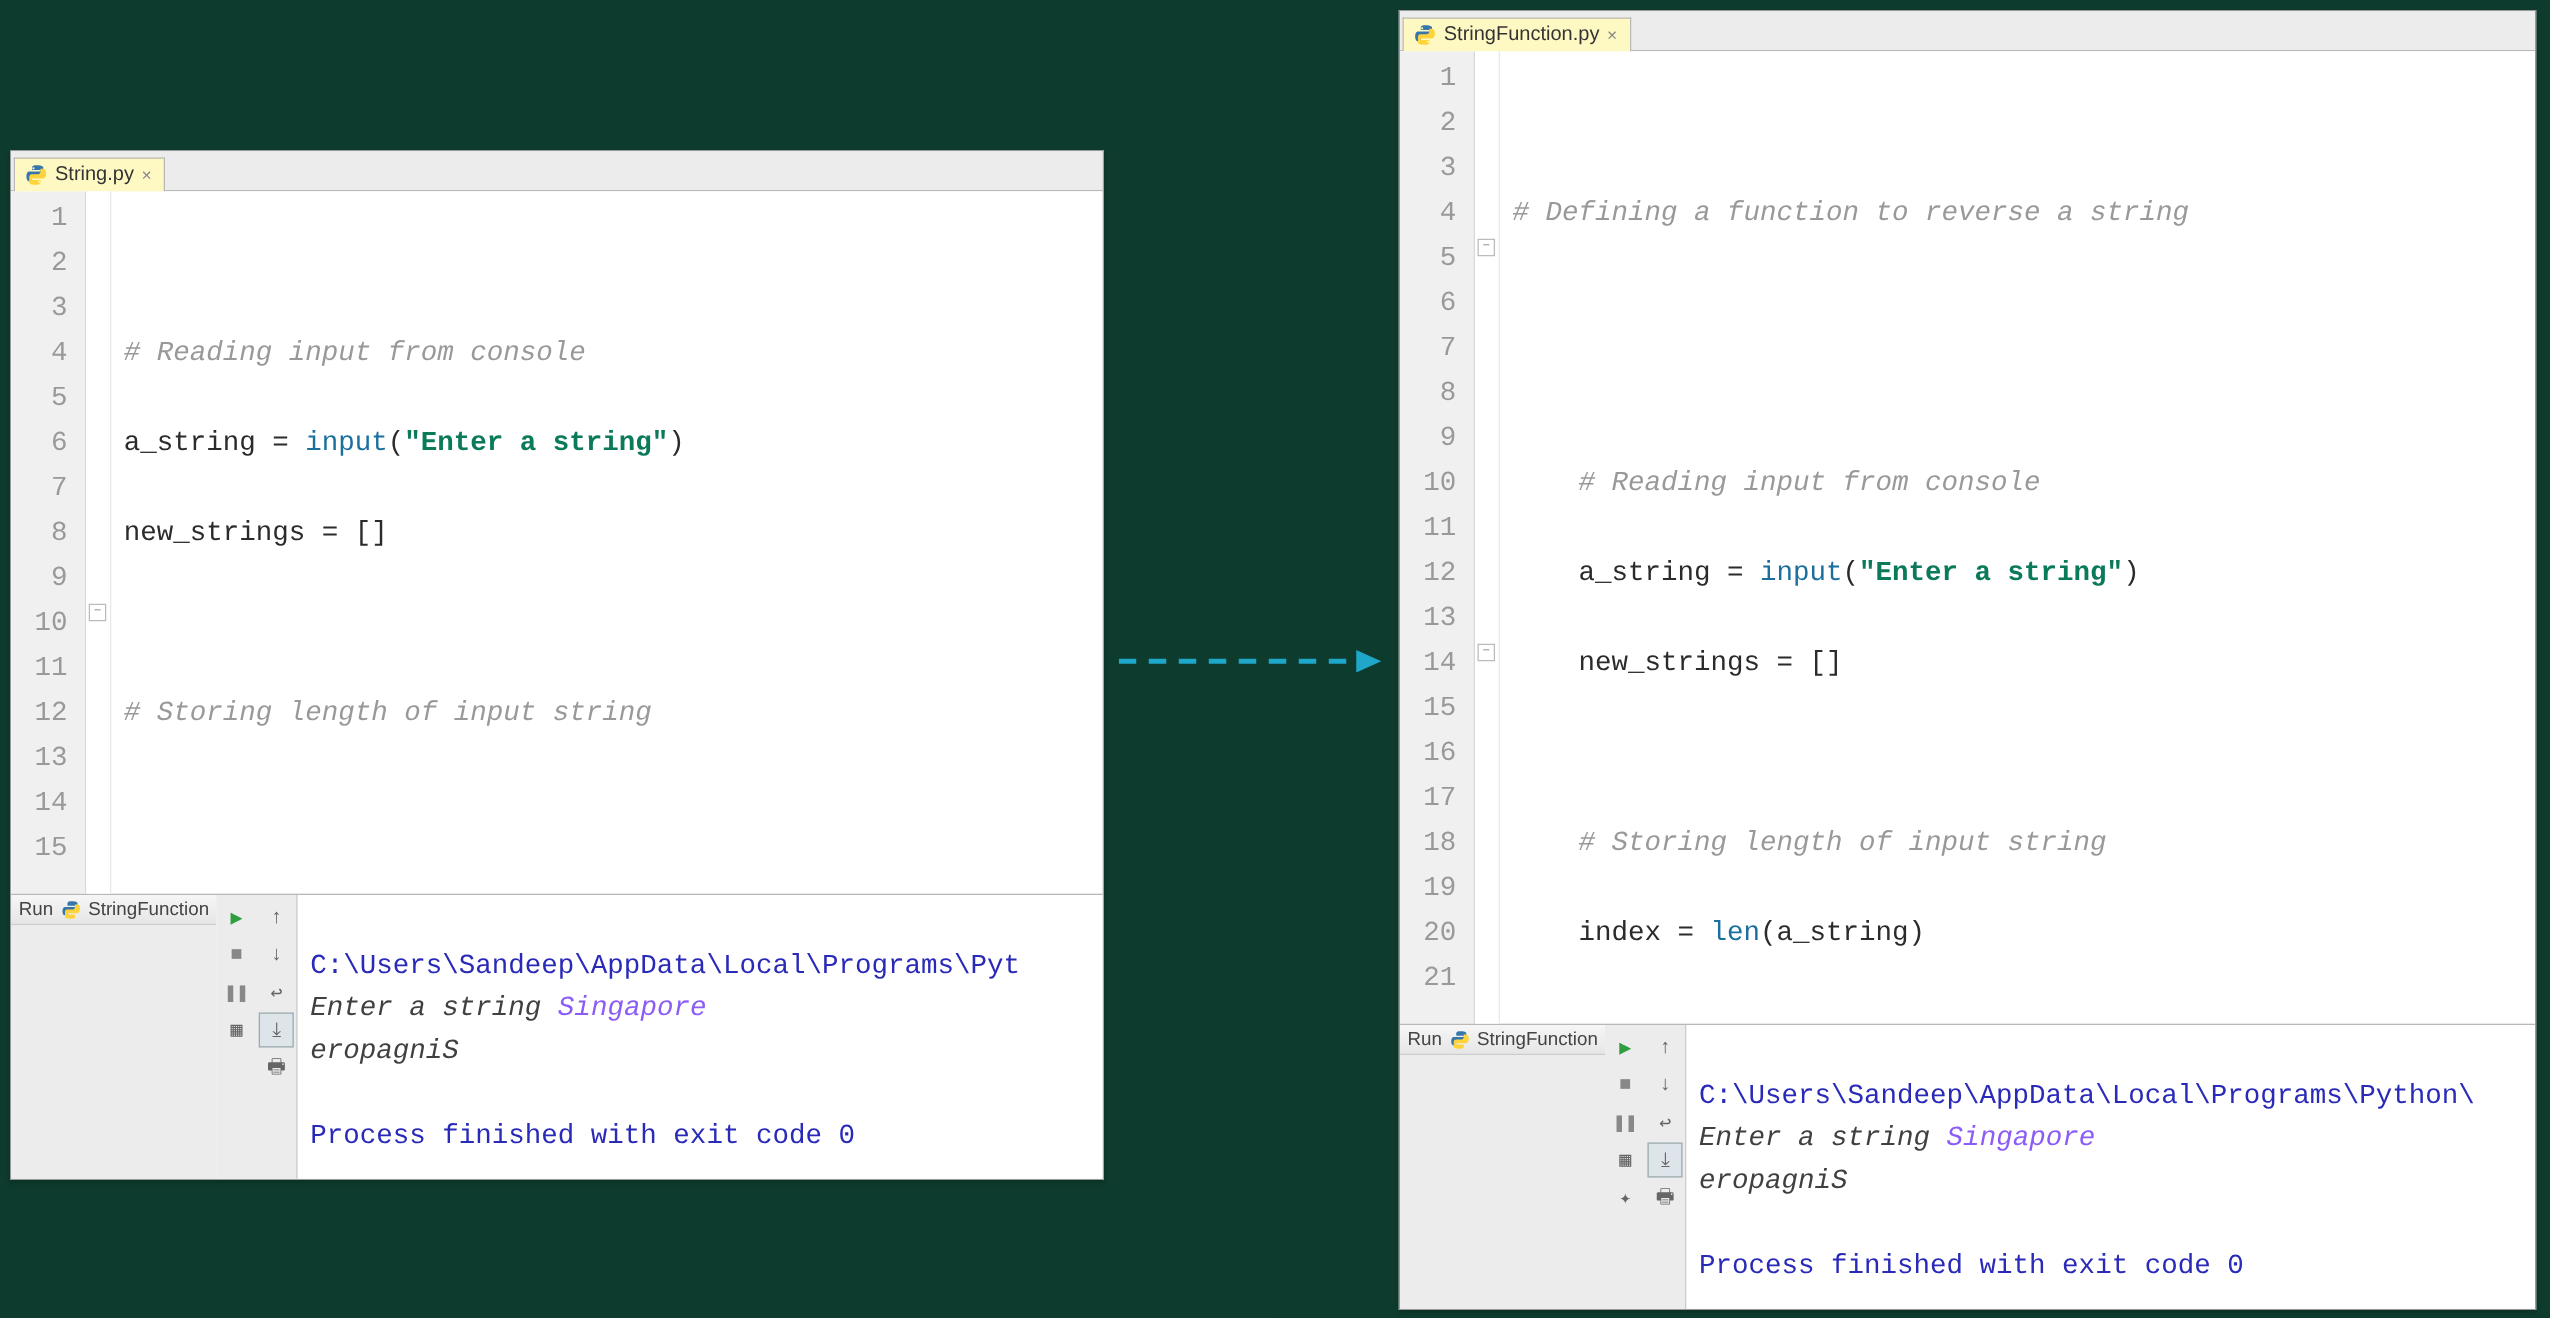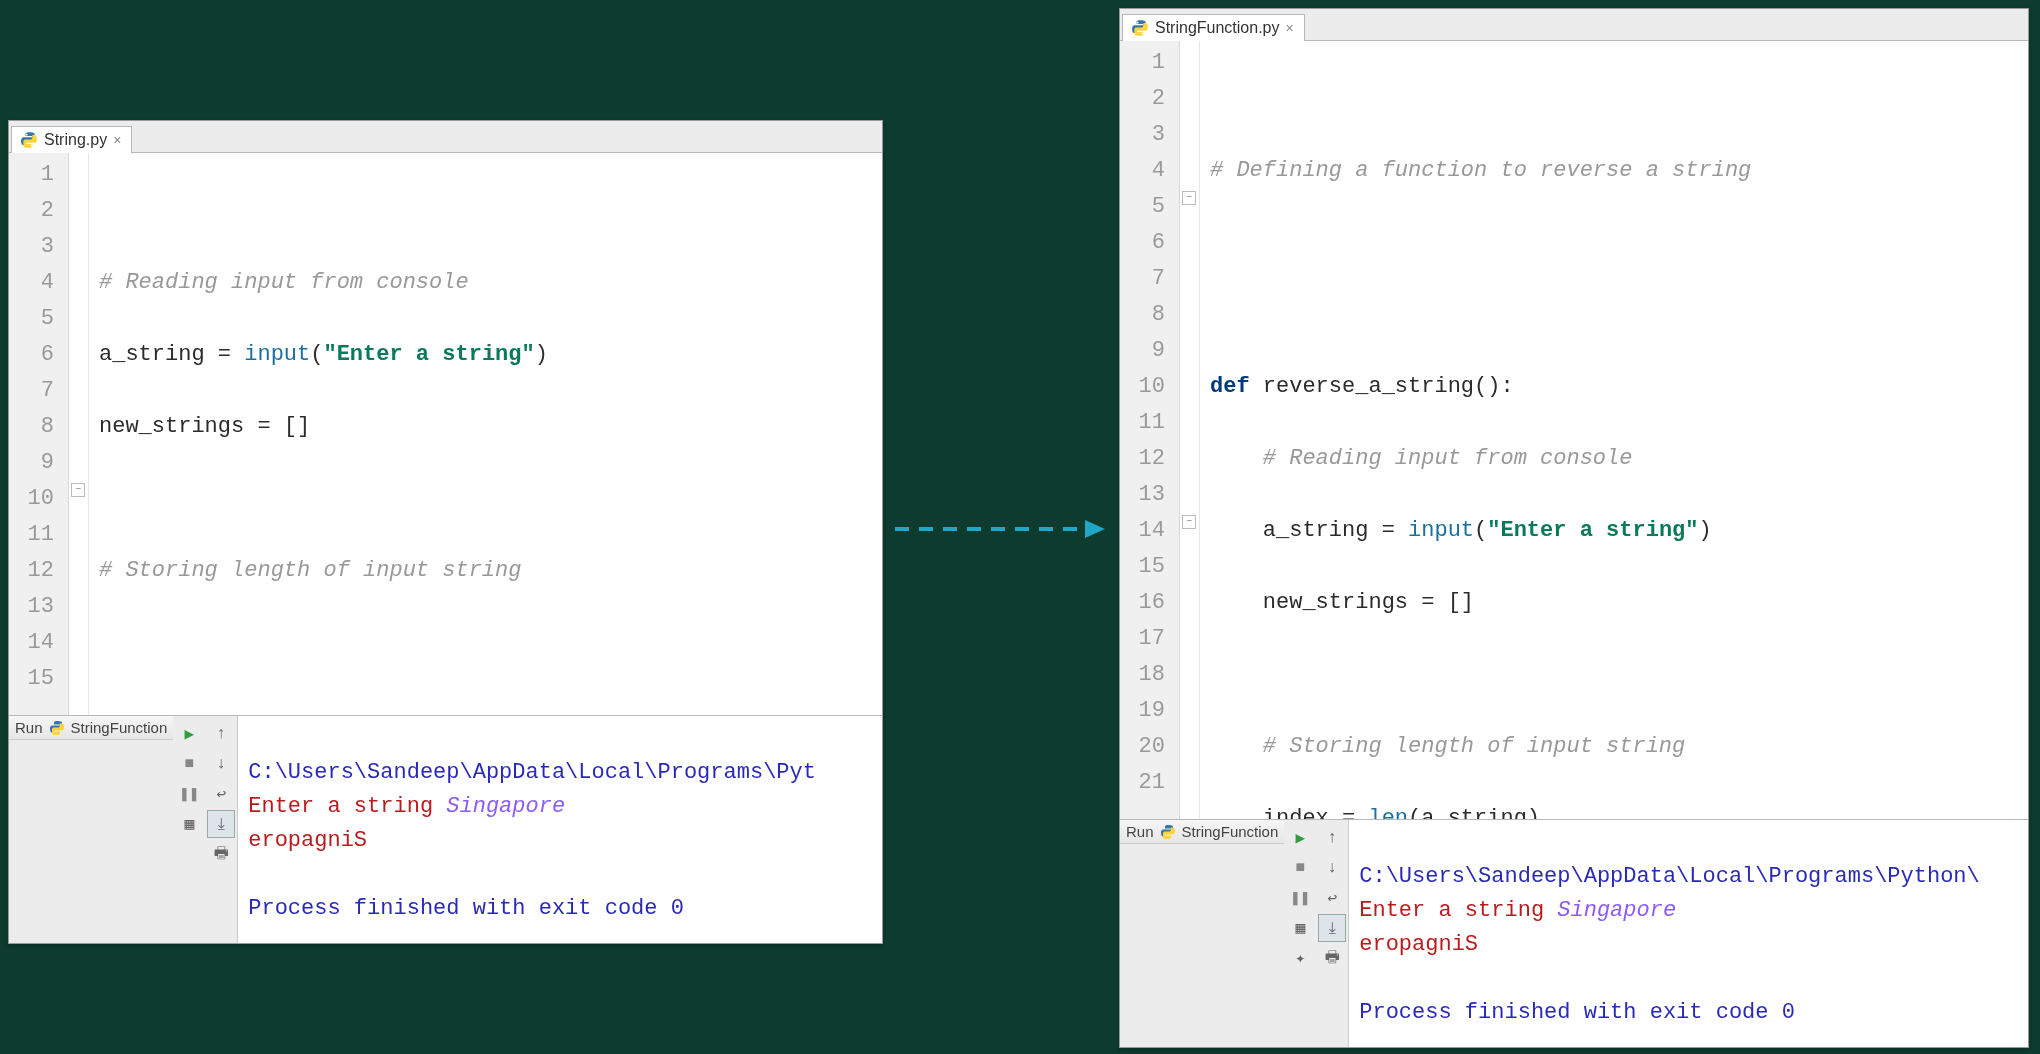--- a/index.html
+++ b/index.html
@@ -23,21 +23,21 @@
   .window-right { left: 1119px; top: 8px; width: 910px; height: 1040px; }
 
   .tab-bar {
     height: 32px;
     background: #ececec;
     border-bottom: 1px solid #b8b8b8;
     display: flex;
     align-items: flex-end;
   }
   .tab {
-    background: #ffffff;
+    background: #fef9c3;
     border: 1px solid #b8b8b8;
     border-bottom: none;
     padding: 4px 10px 4px 8px;
     display: flex;
     align-items: center;
     gap: 6px;
     font-size: 16px;
     font-family: "Segoe UI", Arial, sans-serif;
     color: #333;
     margin-left: 2px;
@@ -146,21 +146,21 @@
     flex:1;
     padding: 6px 10px;
     font-size: 22px;
     line-height: 34px;
     white-space: pre;
     overflow:hidden;
     font-family: Consolas, 'Courier New', monospace;
   }
   .out-path { color: #2a2ab8; }
   .out-input { color: #8b5cf6; font-style: italic; }
-  .out-plain { color: #b91c1c; }
+  .out-plain { color: #404040; font-style: italic; }
 
   .arrow {
     position: absolute;
     left: 895px;
     top: 520px;
     width: 210px;
     height: 18px;
     pointer-events:none;
   }
 </style>
@@ -303,21 +303,20 @@
     </div>
     <div class="fold-gutter">
       <div class="fold-mark" style="top:150px">−</div>
       <div class="fold-mark" style="top:474px">−</div>
     </div>
     <div class="code-area">
 <div class="code-line"><span></span></div>
 <div class="code-line"><span class="tok-comment"># Defining a function to reverse a string</span></div>
 <div class="code-line"><span></span></div>
 <div class="code-line"><span></span></div>
-<div class="code-line"><span class="tok-def">def</span><span class="tok-func"> reverse_a_string():</span></div>
 <div class="code-line"><span class="tok-comment">    # Reading input from console</span></div>
 <div class="code-line"><span>    a_string = </span><span class="tok-builtin">input</span><span>(</span><span class="tok-string">"Enter a string"</span><span>)</span></div>
 <div class="code-line"><span>    new_strings = []</span></div>
 <div class="code-line"><span></span></div>
 <div class="code-line"><span class="tok-comment">    # Storing length of input string</span></div>
 <div class="code-line"><span>    index = </span><span class="tok-builtin">len</span><span>(a_string)</span></div>
 
 
 
 

